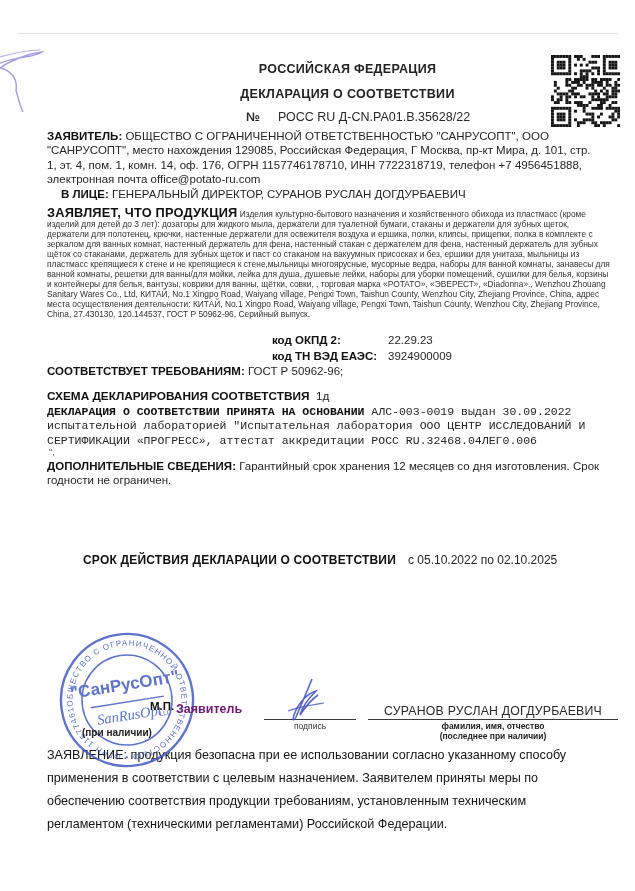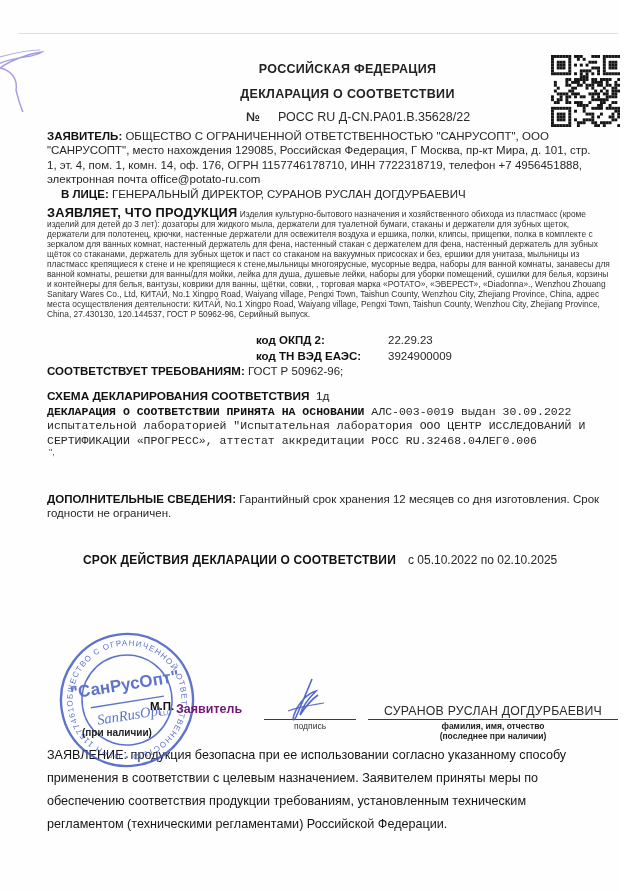--- a/index.html
+++ b/index.html
@@ -16,27 +16,27 @@
   .h-title{font-size:12.5px;font-weight:bold;letter-spacing:.3px;margin-top:11px;color:#222;text-align:center;}
   .num-row{left:218px;top:110px;font-size:12.5px;color:#2a2a2a;padding-left:28px;}
   .num-row b{margin-right:18px;font-weight:bold;}
   .para{font-size:11.5px;line-height:14.4px;color:#262626;text-align:left;}
   .para b{color:#111;}
   .applicant{left:47px;top:129px;width:556px;}
   .inlice{left:47px;top:187px;width:556px;font-size:11.5px;margin-left:14px;}
   .declares{left:47px;top:208px;width:563px;font-size:8.4px;line-height:10px;color:#333;}
   .declares b{font-size:12.8px;color:#111;letter-spacing:.2px;margin-top:19px;}
   .code-row{left:0;width:635px;font-size:11.5px;}
-  .code-row .lbl{position:absolute;left:256px;font-weight:bold;color:#111;}
+  .code-row .lbl{position:absolute;left:272px;font-weight:bold;color:#111;}
   .code-row .val{position:absolute;left:388px;color:#262626;}
   .req{left:47px;top:364px;width:560px;font-size:11.5px;}
   .scheme{left:47px;top:389px;width:560px;font-size:11.8px;}
   .basis{left:47px;top:405px;width:560px;font-family:Liberation Mono, monospace;}
   .basis-tail{left:49px;top:447px;font-size:9px;color:#444;}
-  .additional{left:47px;top:459px;width:560px;margin-top:33px;}
+  .additional{left:47px;top:459px;width:560px;}
   .validity{left:47px;top:553px;width:580px;font-size:12px;margin-left:36px;}
   .validity b{letter-spacing:.2px;}
   .validity .v{position:absolute;left:325px;top:0;font-weight:normal;}
   .mp{left:150px;top:700px;font-size:11.5px;font-weight:bold;color:#111;z-index:5;}
   .mp-note{left:82px;top:727px;font-size:10px;font-weight:bold;color:#222;z-index:5;}
   .applicant-label{left:176px;top:702px;font-size:12.5px;font-weight:bold;color:#701a75;z-index:5;}
   .sig-box{left:264px;top:685px;width:92px;z-index:5;}
   .sig-rule{border-bottom:1.6px solid #3a3a3a;height:34px;position:relative;}
   .sig-caption{font-size:8.5px;color:#333;text-align:center;margin-top:1px;}
   .name-box{left:368px;top:688px;width:250px;z-index:5;}

